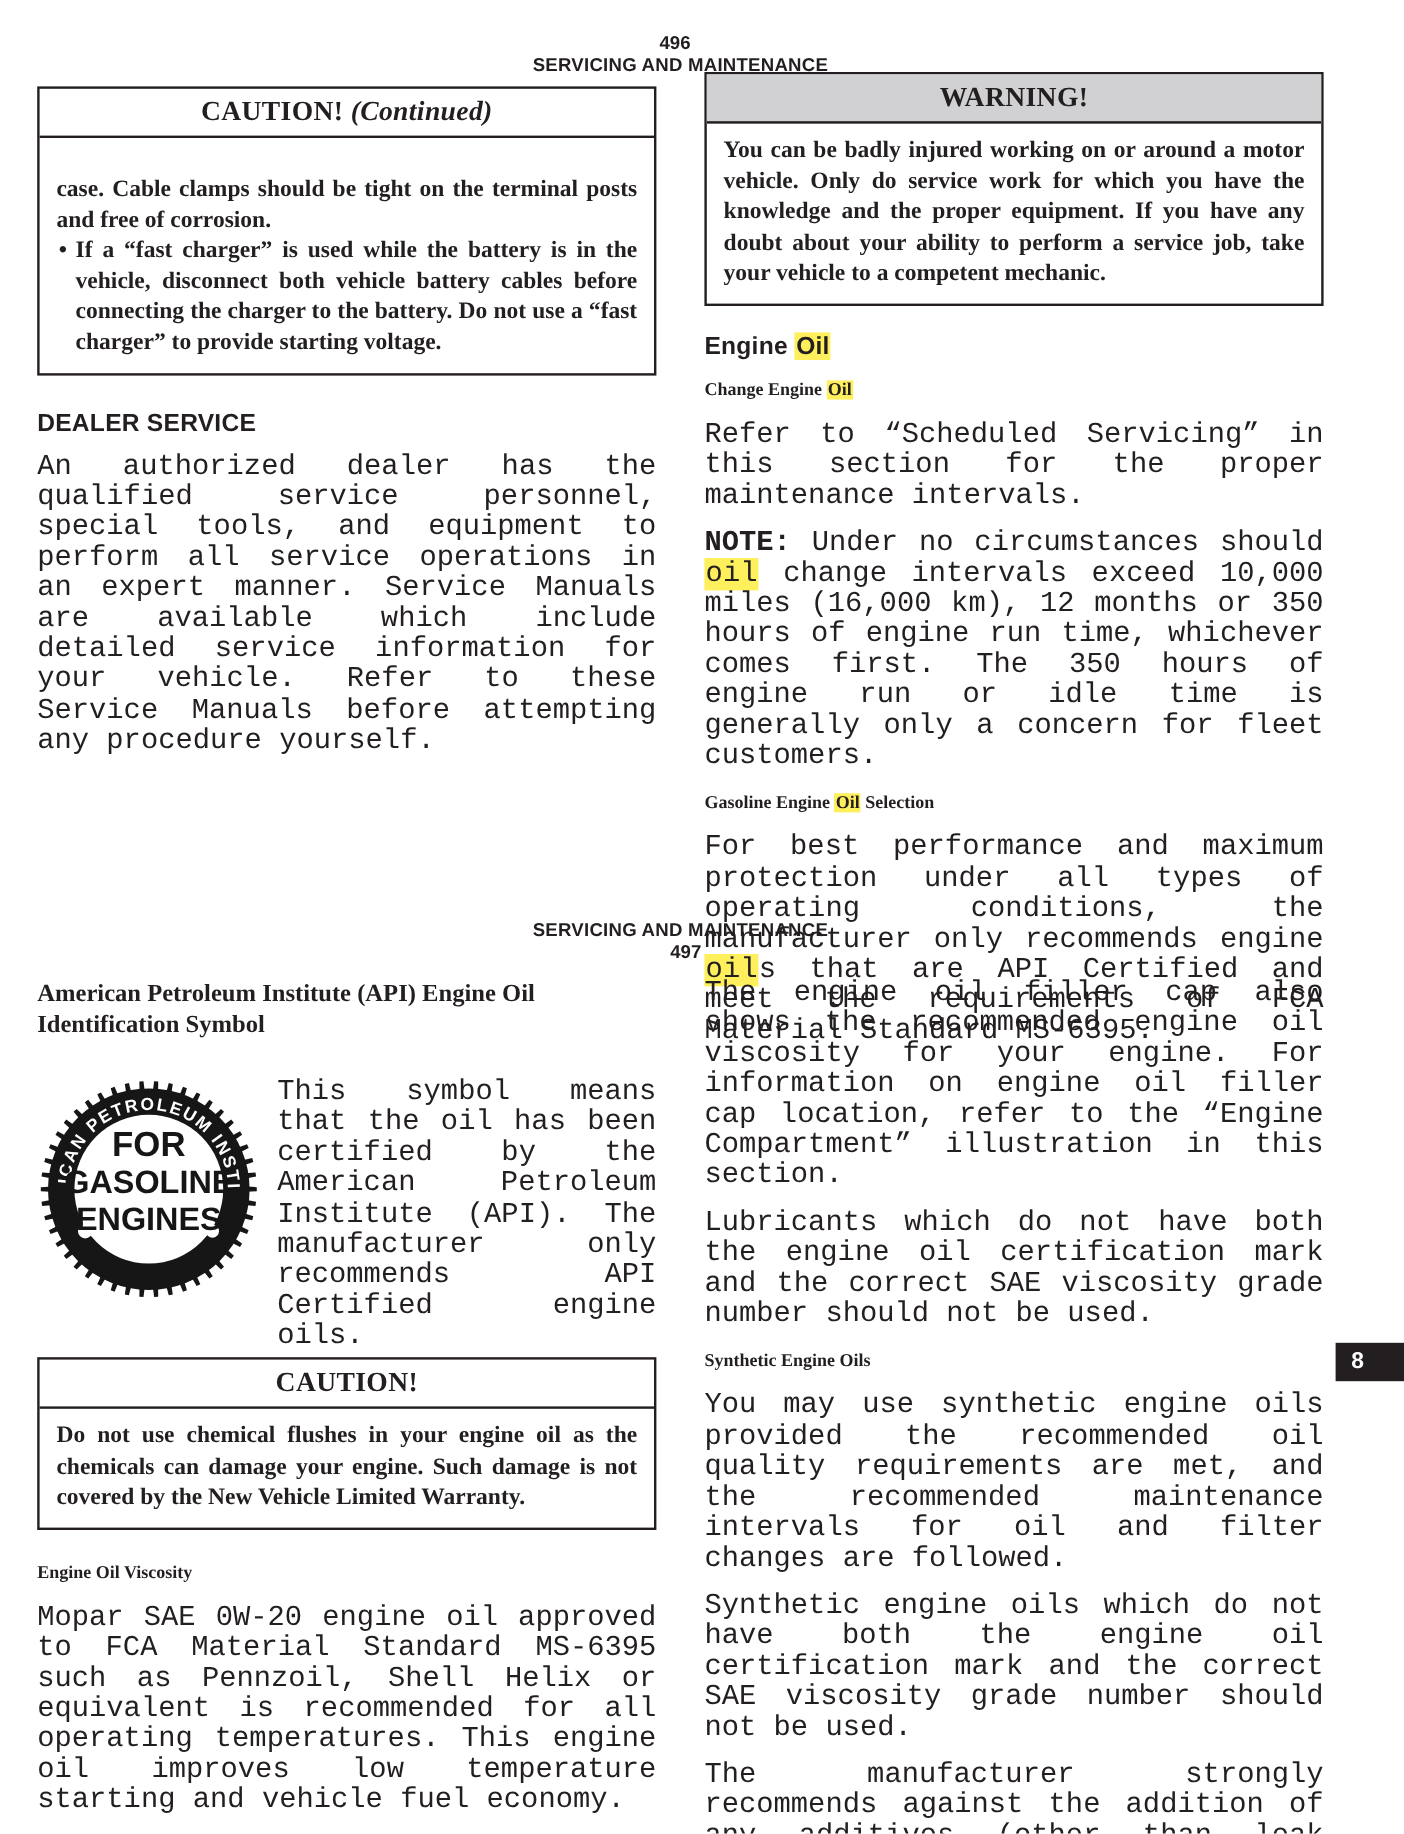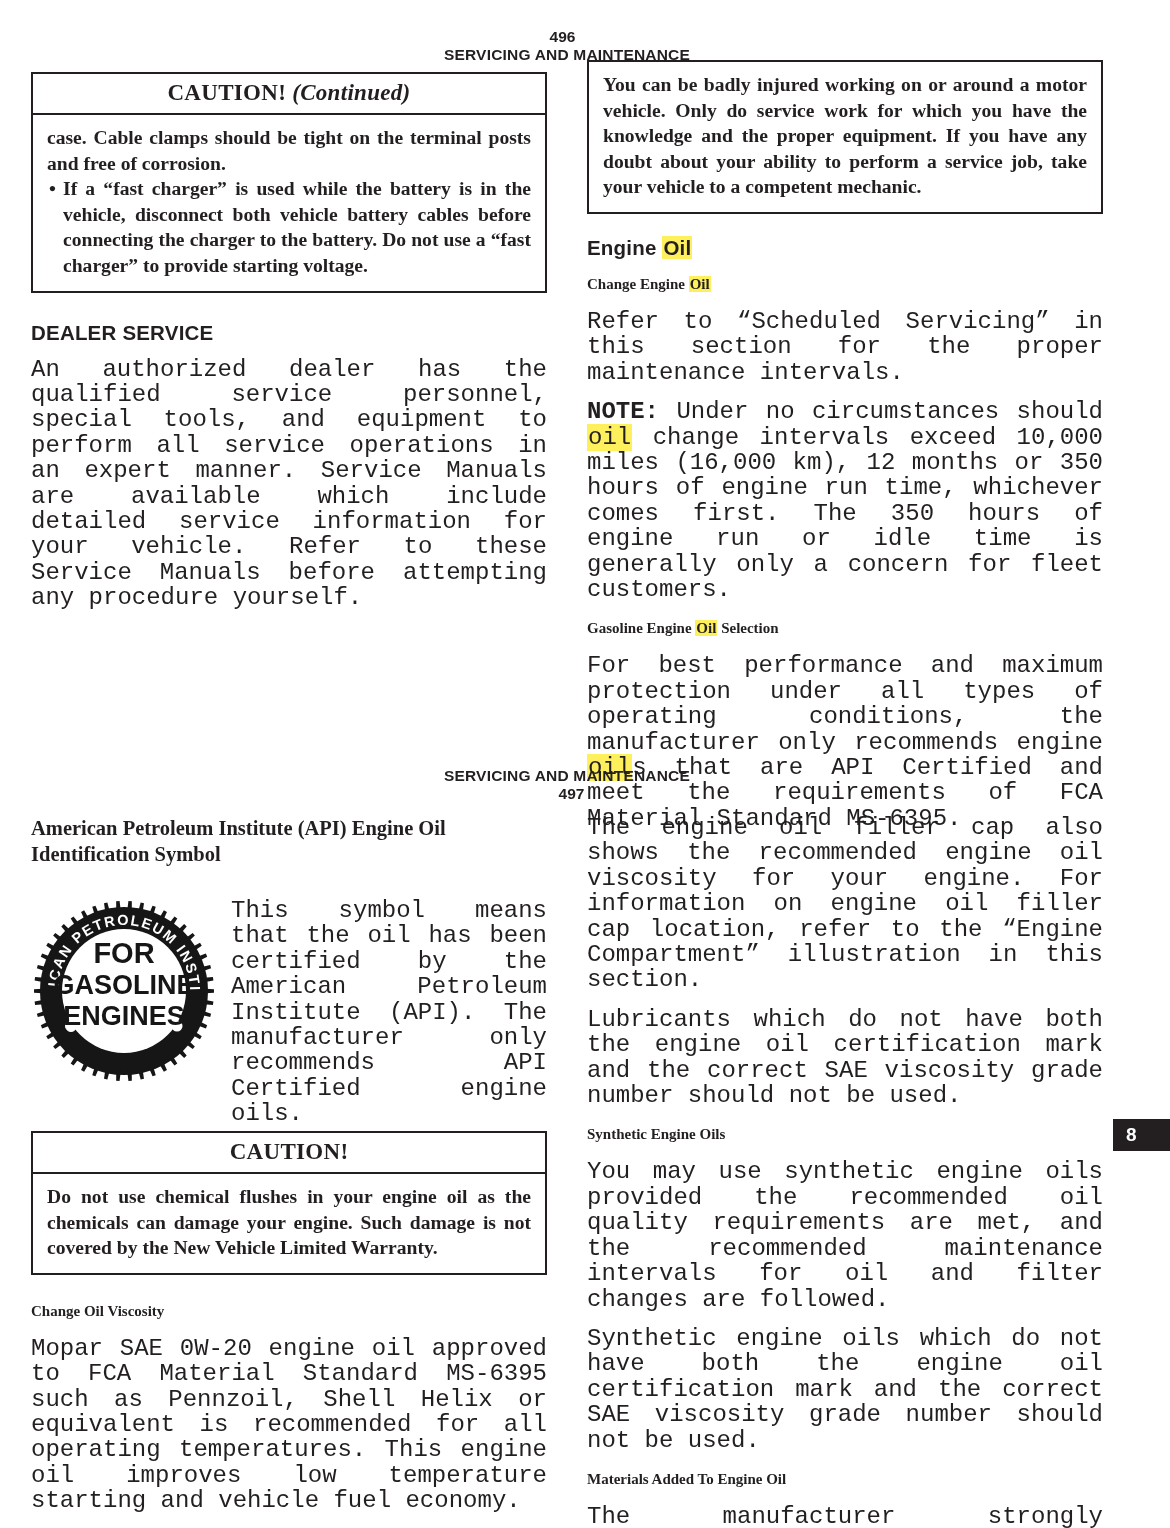--- a/index.html
+++ b/index.html
@@ -88,21 +88,21 @@
     padding:10px 14px 12px 14px;
     font-family:"Liberation Serif", serif;
     font-weight:bold;
     font-size:19.6px;
     line-height:25.6px;
     text-align:justify;
   }
   .alert .abody p{margin:0;}
   ul.bullets{margin:0;padding:0;list-style:none;}
   ul.bullets li{position:relative;padding-left:16px;text-align:justify;}
-  ul.bullets li.nobul{padding-left:0;}
+  ul.bullets li.nobul{padding-left:0;margin-top:20px;}
   ul.bullets li.bul::before{
     content:"\2022";
     position:absolute;left:2px;top:0;
   }
 
   
   .api-wrap{position:absolute;left:31px;top:893px;width:186px;height:196px;}
   .api-wrap svg{display:block;}
 
   .api-text{position:absolute;left:231px;top:898px;width:316px;}
@@ -151,20 +151,21 @@
     <h3 class="sans-head" style="margin-top:28px;">DEALER SERVICE</h3>
 
     <p class="body">An authorized dealer has the qualified service personnel, special tools, and equipment to perform all service operations in an expert manner. Service Manuals are available which include detailed service information for your vehicle. Refer to these Service Manuals before attempting any procedure yourself.</p>
 
 
   </div>
 
   <div class="col col-right" style="top:60px;">
 
     <div class="alert gray">
+      <div class="ahead">WARNING!</div>
       <div class="abody">
         <p>You can be badly injured working on or around a motor vehicle. Only do service work for which you have the knowledge and the proper equipment. If you have any doubt about your ability to perform a service job, take your vehicle to a competent mechanic.</p>
       </div>
     </div>
 
     <h3 class="sans-head" style="margin-top:22px;"><span>Engine </span><span class="hl">Oil</span></h3>
 
     <h3 class="serif-head"><span>Change Engine </span><span class="hl">Oil</span></h3>
 
     <p class="body">Refer to “Scheduled Servicing” in this section for the proper maintenance intervals.</p>
@@ -273,38 +274,37 @@
   </div>
 
   <div class="col col-left" style="top:1131px;">
     <div class="alert">
       <div class="ahead">CAUTION!</div>
       <div class="abody">
         <p>Do not use chemical flushes in your engine oil as the chemicals can damage your engine. Such damage is not covered by the New Vehicle Limited Warranty.</p>
       </div>
     </div>
 
-    <h3 class="serif-head" style="margin-top:24px;">Change Oil Viscosity</h3>
+    <h3 class="serif-head" style="margin-top:24px;">Engine Oil Viscosity</h3>
 
     <p class="body">Mopar SAE 0W-20 engine oil approved to FCA Material Standard MS-6395 such as Pennzoil, Shell Helix or equivalent is recommended for all operating temperatures. This engine oil improves low temperature starting and vehicle fuel economy.</p>
   </div>
 
   <div class="col col-right" style="top:815px;">
 
     <p class="body">The engine oil filler cap also shows the recommended engine oil viscosity for your engine. For information on engine oil filler cap location, refer to the “Engine Compartment” illustration in this section.</p>
 
     <p class="body">Lubricants which do not have both the engine oil certification mark and the correct SAE viscosity grade number should not be used.</p>
 
     <h3 class="serif-head">Synthetic Engine Oils</h3>
 
     <p class="body">You may use synthetic engine oils provided the recommended oil quality requirements are met, and the recommended maintenance intervals for oil and filter changes are followed.</p>
 
     <p class="body">Synthetic engine oils which do not have both the engine oil certification mark and the correct SAE viscosity grade number should not be used.</p>
 
-    <h3 class="serif-head">Materials Added To Engine Oil</h3>
 
     <p class="body">The manufacturer strongly recommends against the addition of any additives (other than leak detection dyes) to the engine oil. Engine oil is an engineered product and its performance may be impaired by supplemental additives.</p>
 
   </div>
 
   <div class="sect-tab">
     <span>8</span>
   </div>
 
 </div>

